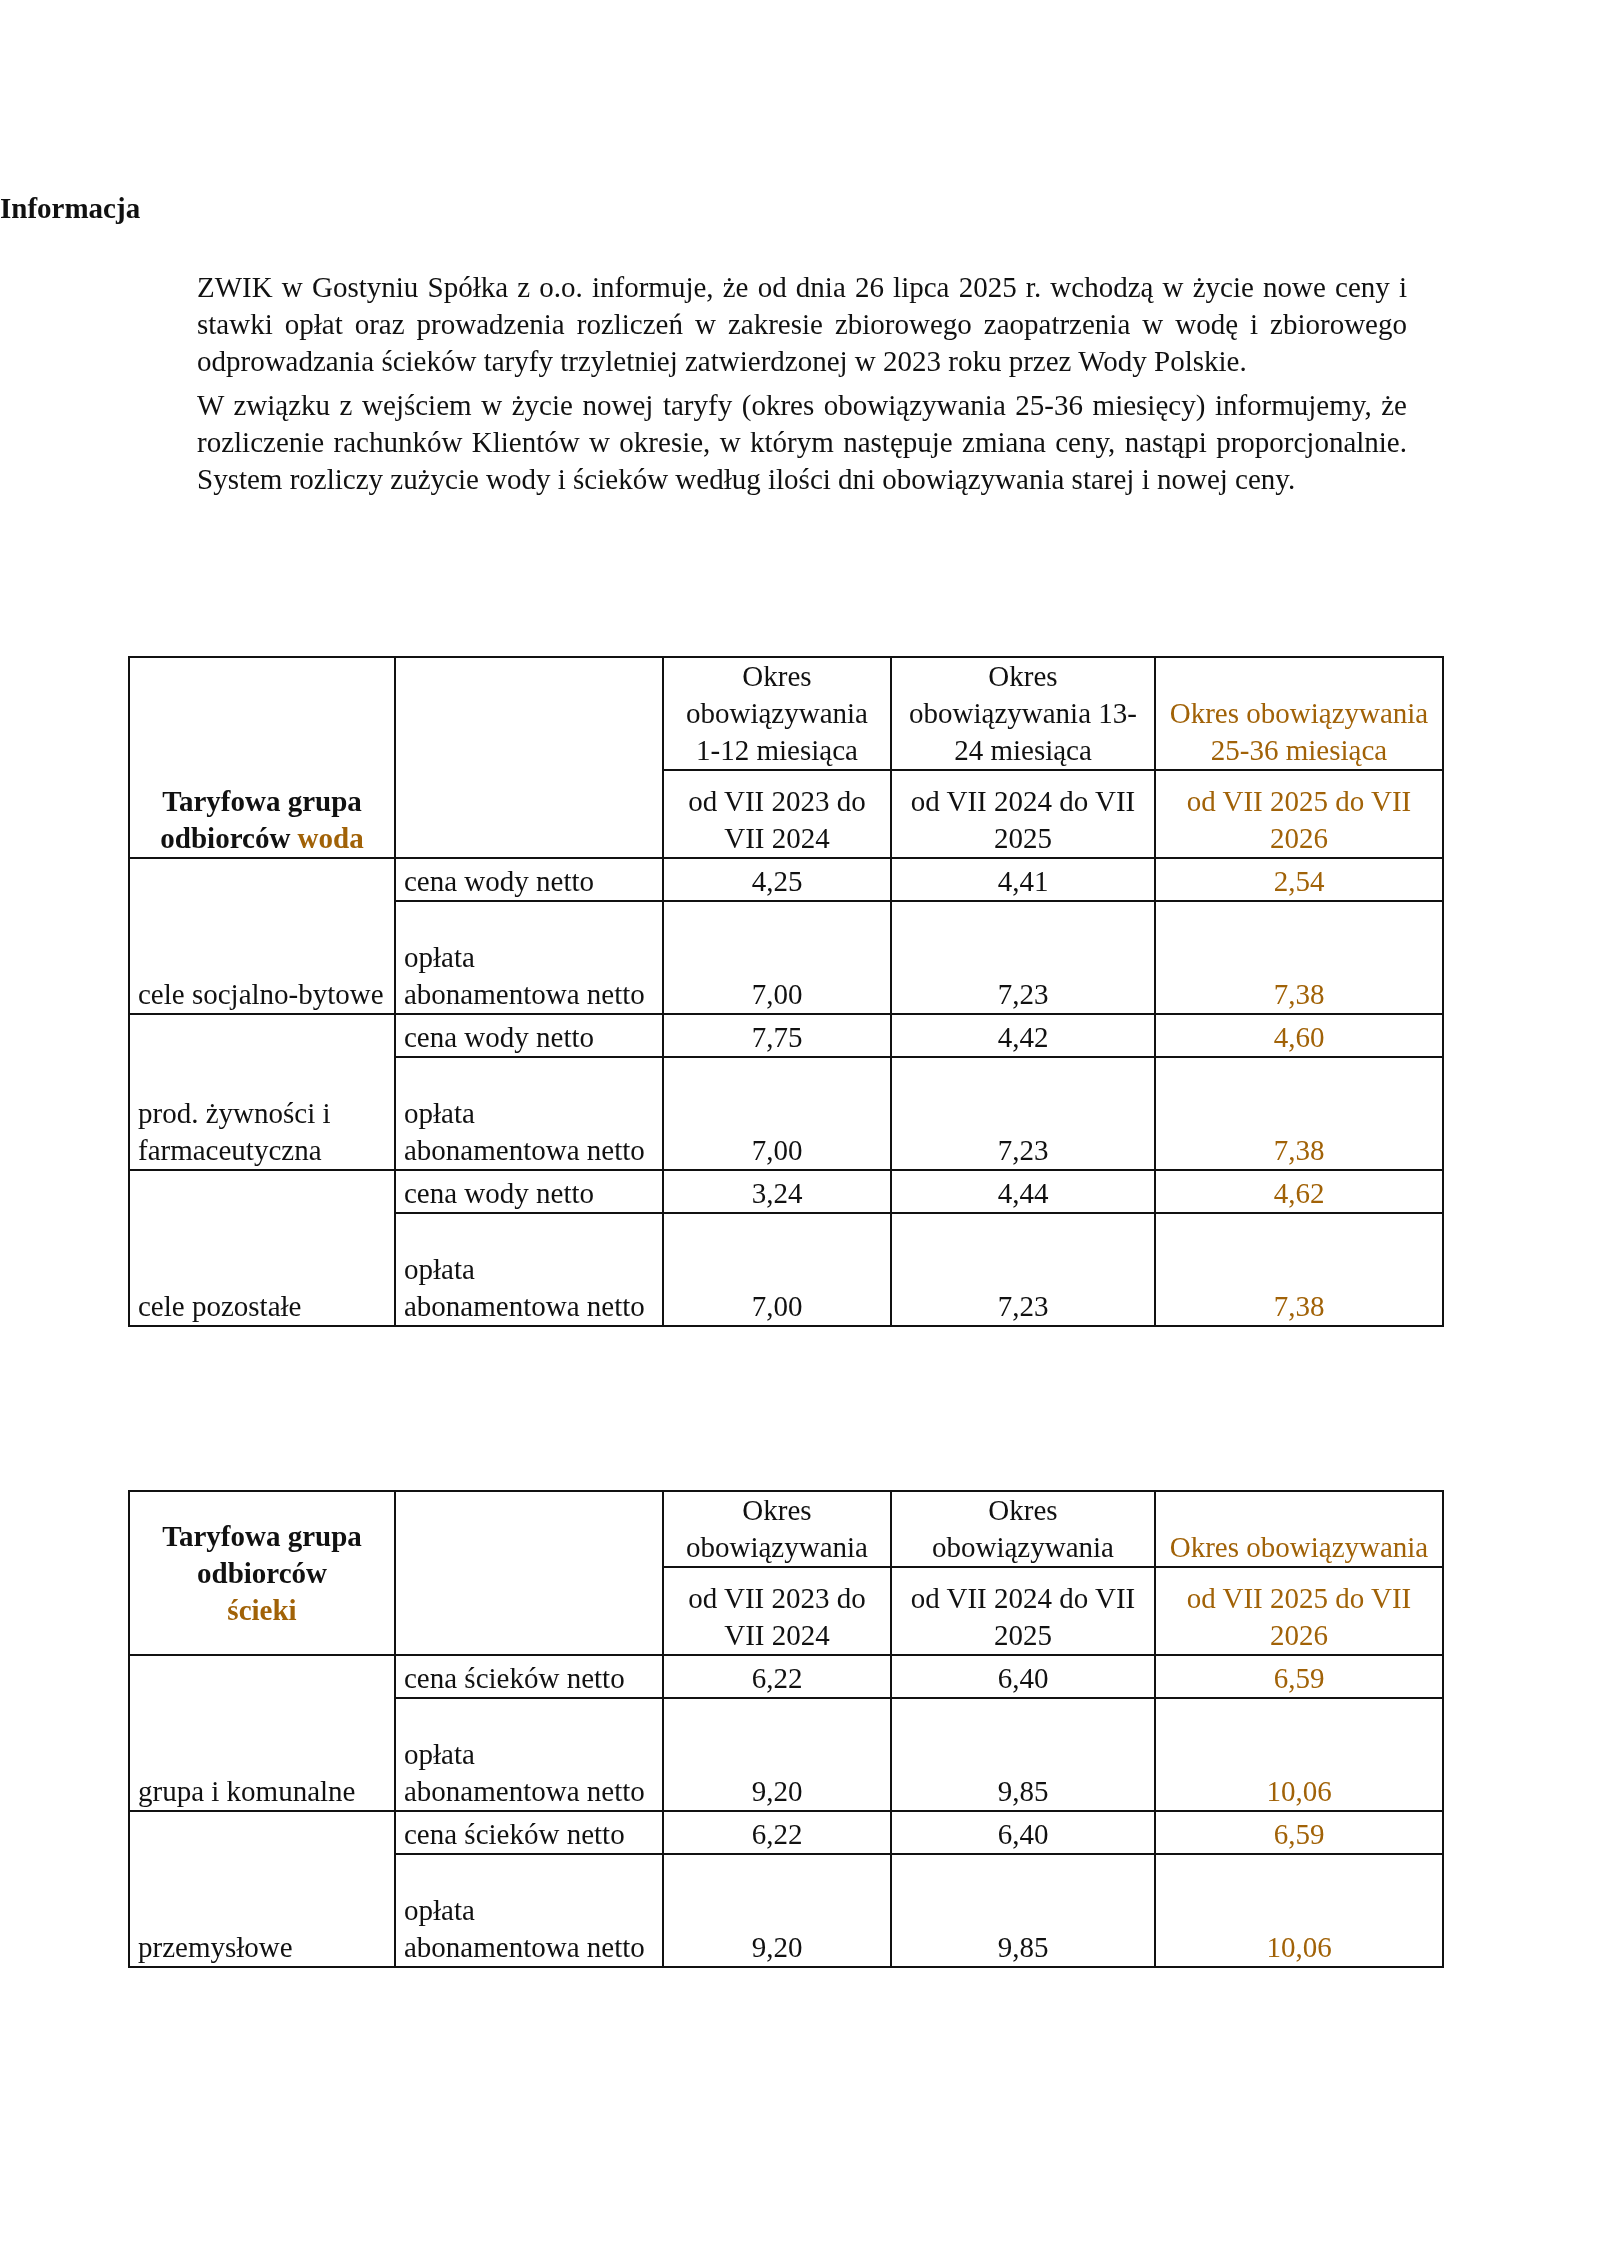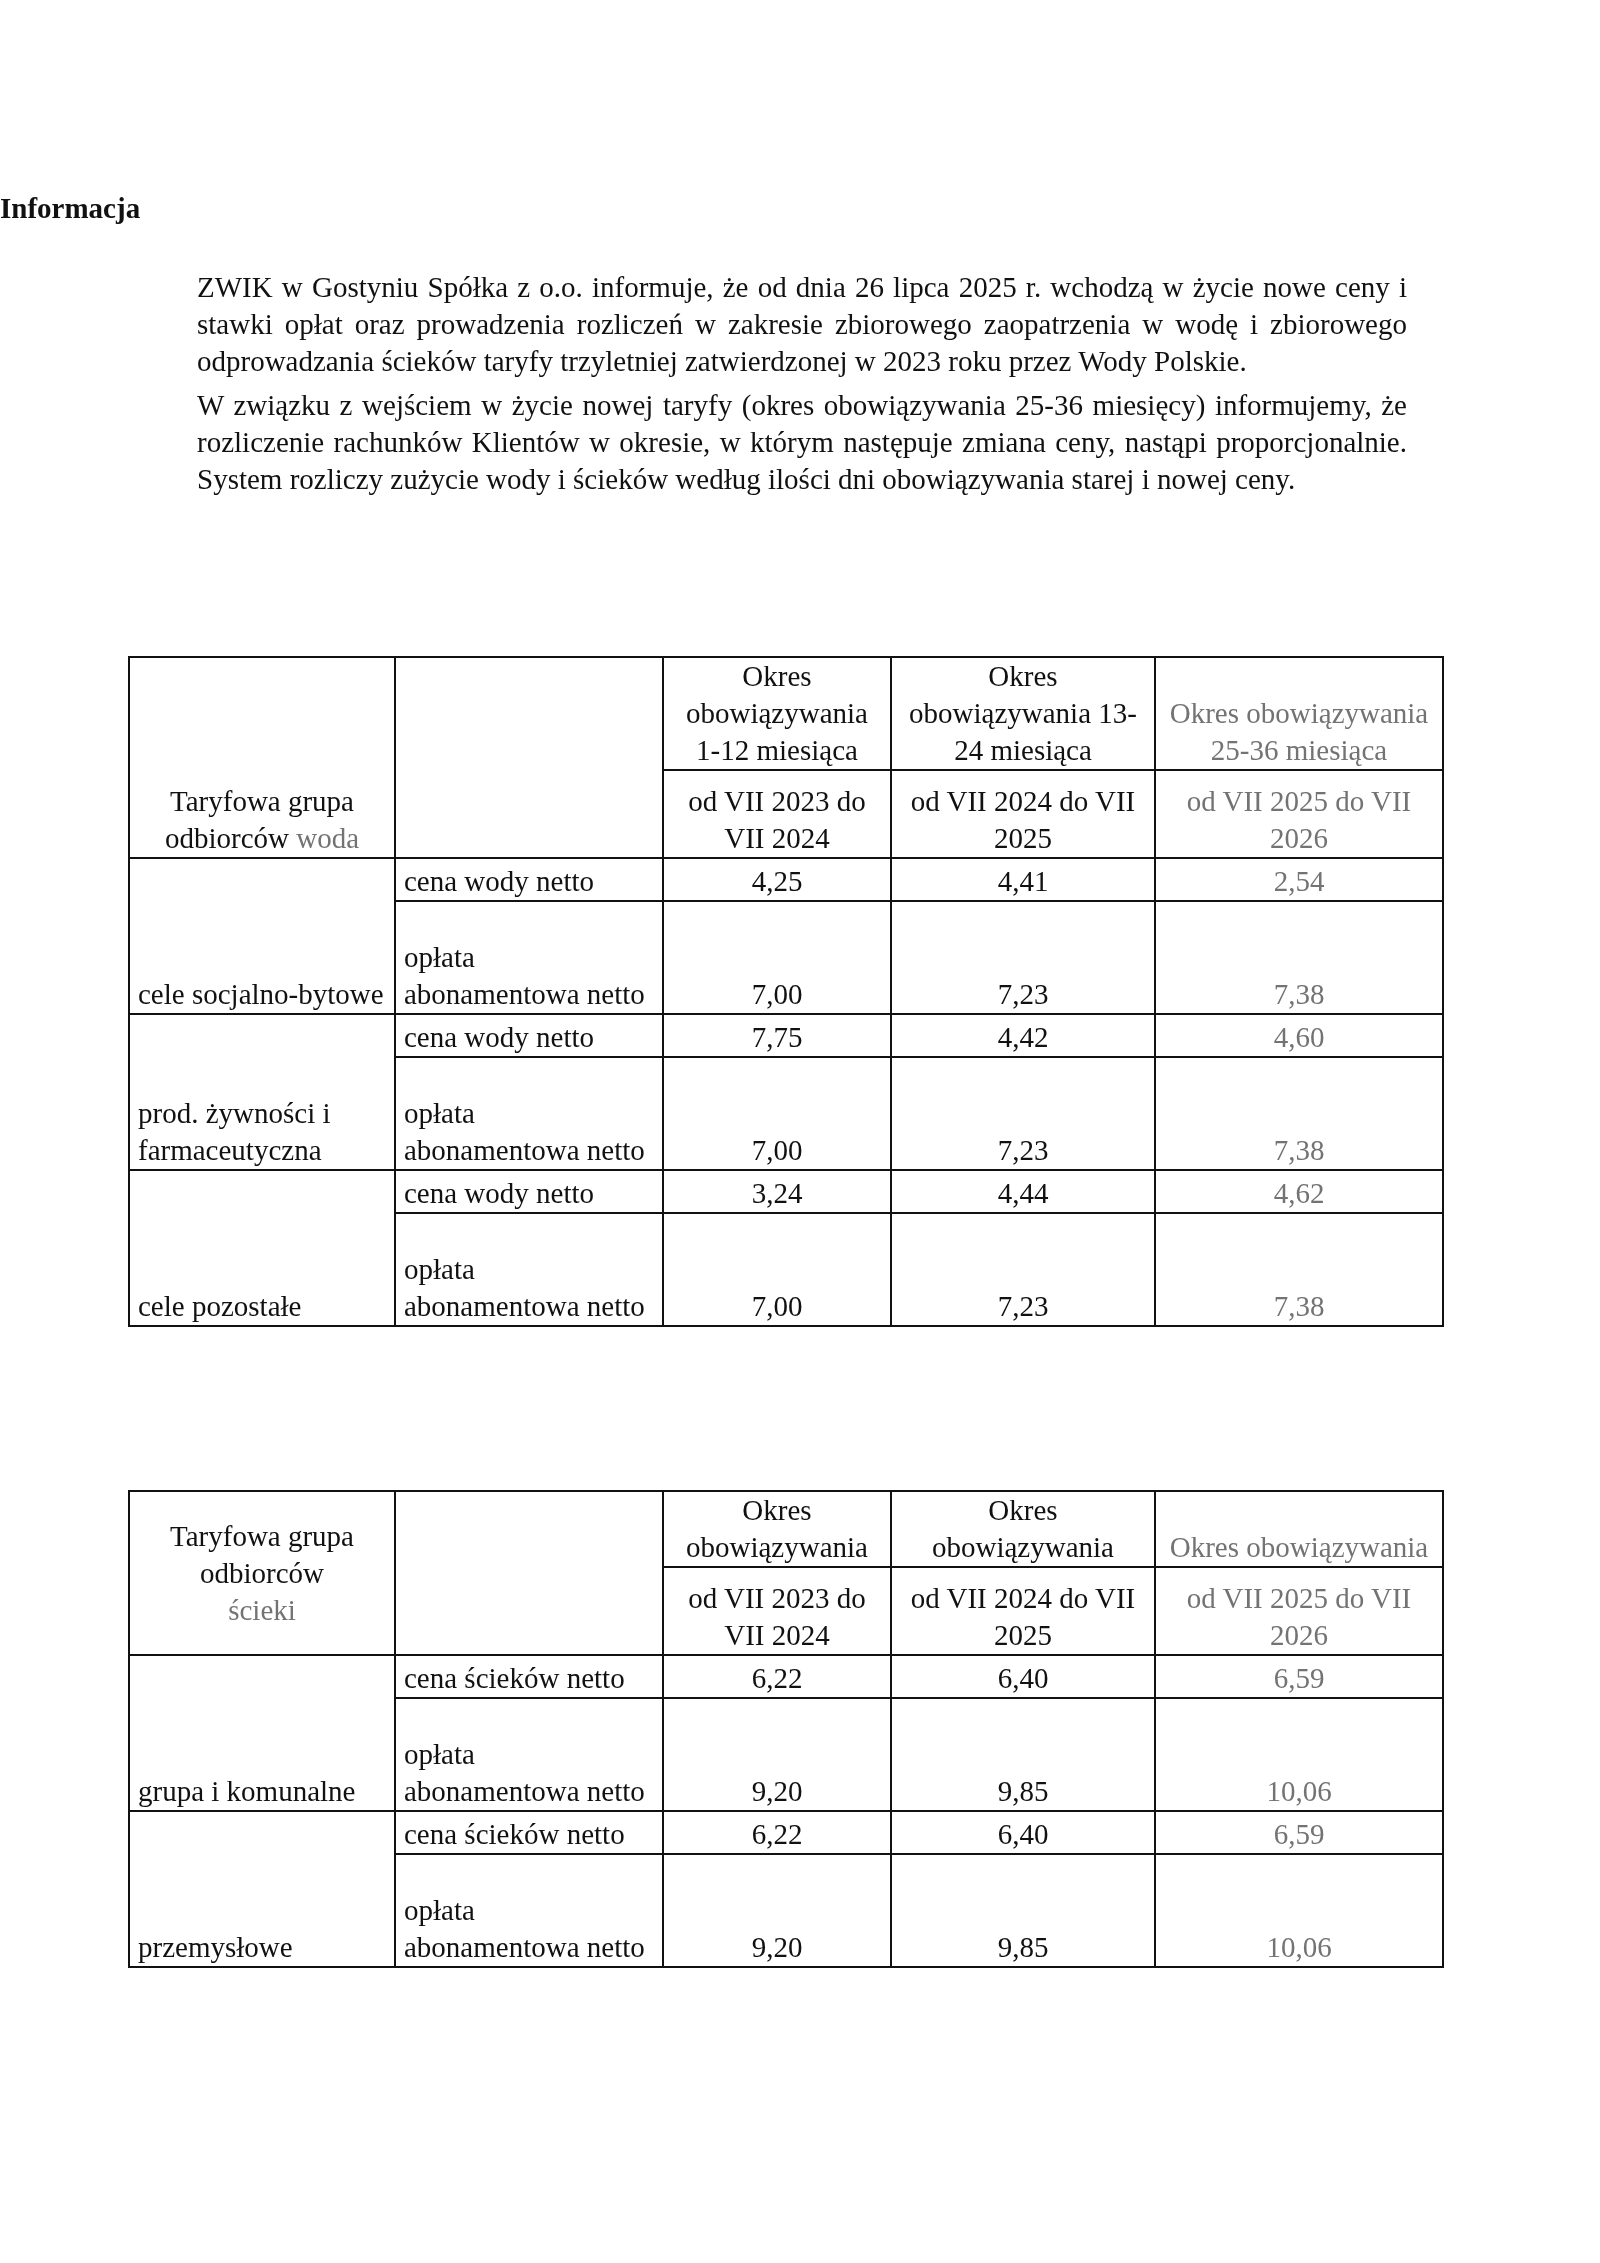--- a/index.html
+++ b/index.html
@@ -4,22 +4,22 @@
 <style>
   html, body { margin: 0; padding: 0; background: #ffffff; }
   body { width: 1600px; height: 2263px; position: relative; font-family: "Liberation Serif", serif; color: #111; }
   .title { position: absolute; top: 192px; left: 0; width: 1600px; text-align: left; font-weight: bold; font-size: 29px; }
   .intro { position: absolute; top: 263px; left: 191px; width: 1222px; font-size: 29px; line-height: 37.2px; text-align: justify; }
   .intro p { margin: 6px; }
   table { position: absolute; left: 128px; border-collapse: collapse; font-size: 29px; line-height: 37px; table-layout: fixed; }
   td { border: 2px solid #111; padding: 0 8px; vertical-align: bottom; }
   .t1 { top: 656px; width: 1316px; }
   .t2 { top: 1490px; width: 1316px; }
-  .hdr-group { font-weight: normal; text-align: center; margin-top: 16px; }
-  .red { color: #737373; }
+  .hdr-group { font-weight: bold; text-align: center; margin-top: 16px; }
+  .red { color: #a16207; }
   .num { text-align: center; border-radius: 15px; }
 </style>
 </head>
 <body>
 
 <div class="title">Informacja</div>
 
 <div class="intro">
   <p>ZWIK w Gostyniu Spółka z o.o. informuje, że od dnia  26 lipca 2025 r. wchodzą w życie nowe ceny i stawki opłat oraz prowadzenia rozliczeń w zakresie zbiorowego zaopatrzenia w wodę i zbiorowego odprowadzania ścieków taryfy trzyletniej zatwierdzonej w 2023 roku przez Wody Polskie.</p>
   <p>W związku z wejściem w życie nowej taryfy (okres obowiązywania 25-36 miesięcy) informujemy, że rozliczenie rachunków Klientów w okresie, w którym następuje zmiana ceny, nastąpi proporcjonalnie. System rozliczy zużycie wody i ścieków według ilości dni obowiązywania starej i nowej ceny.</p>

